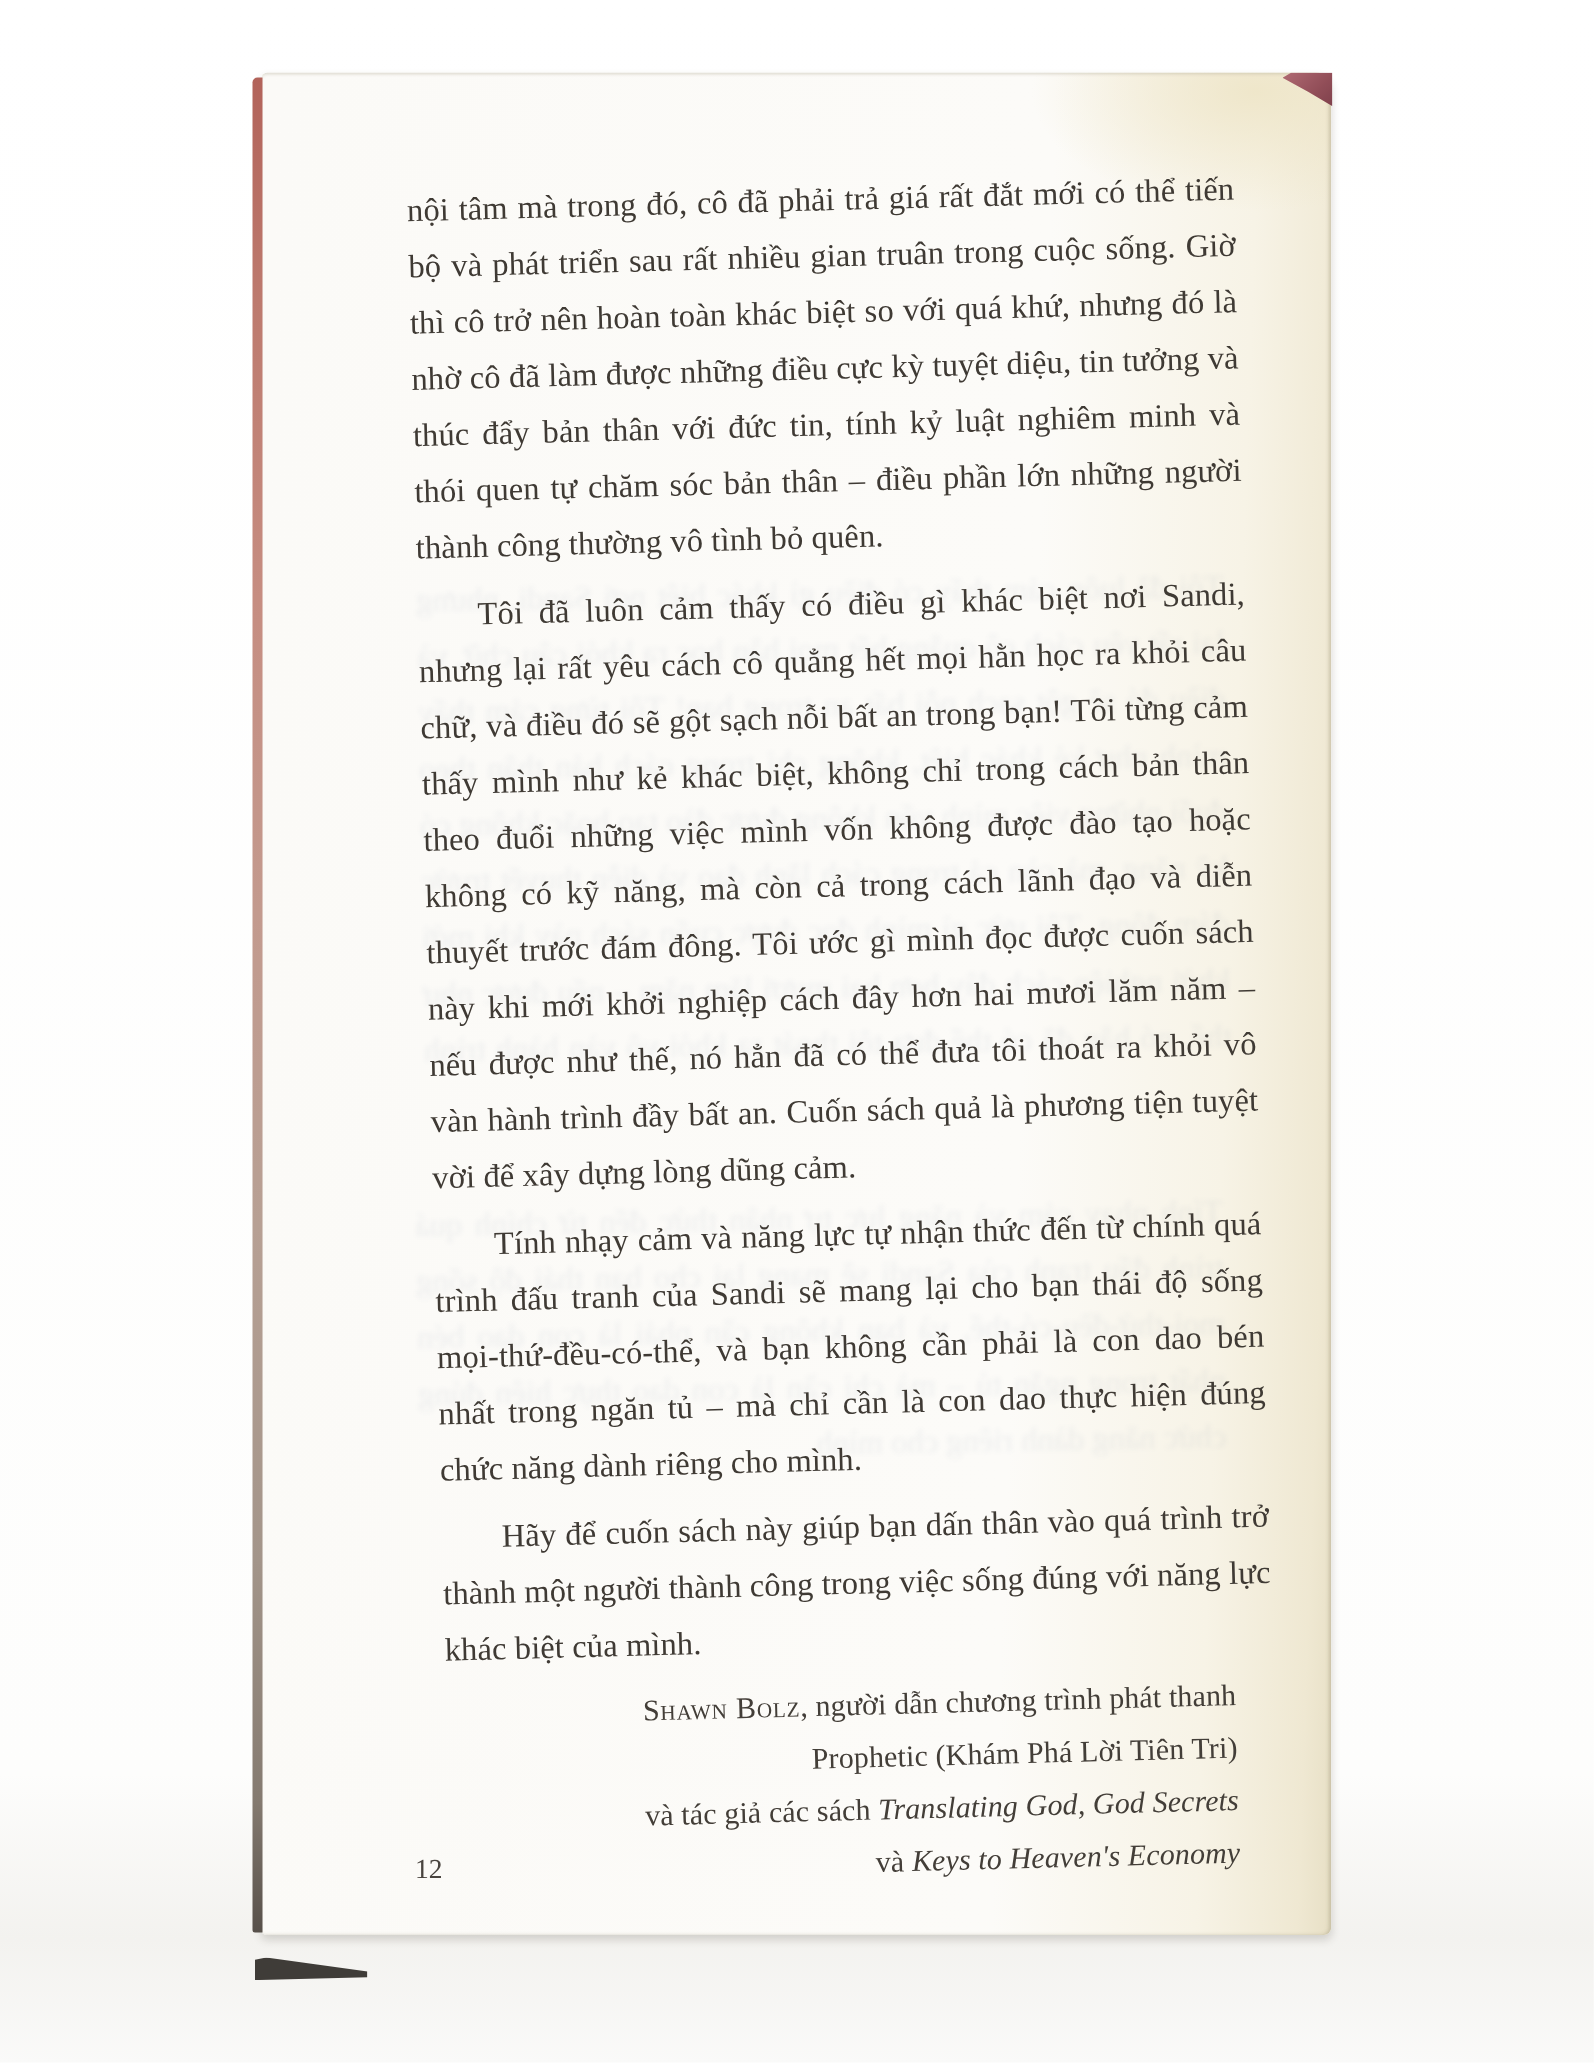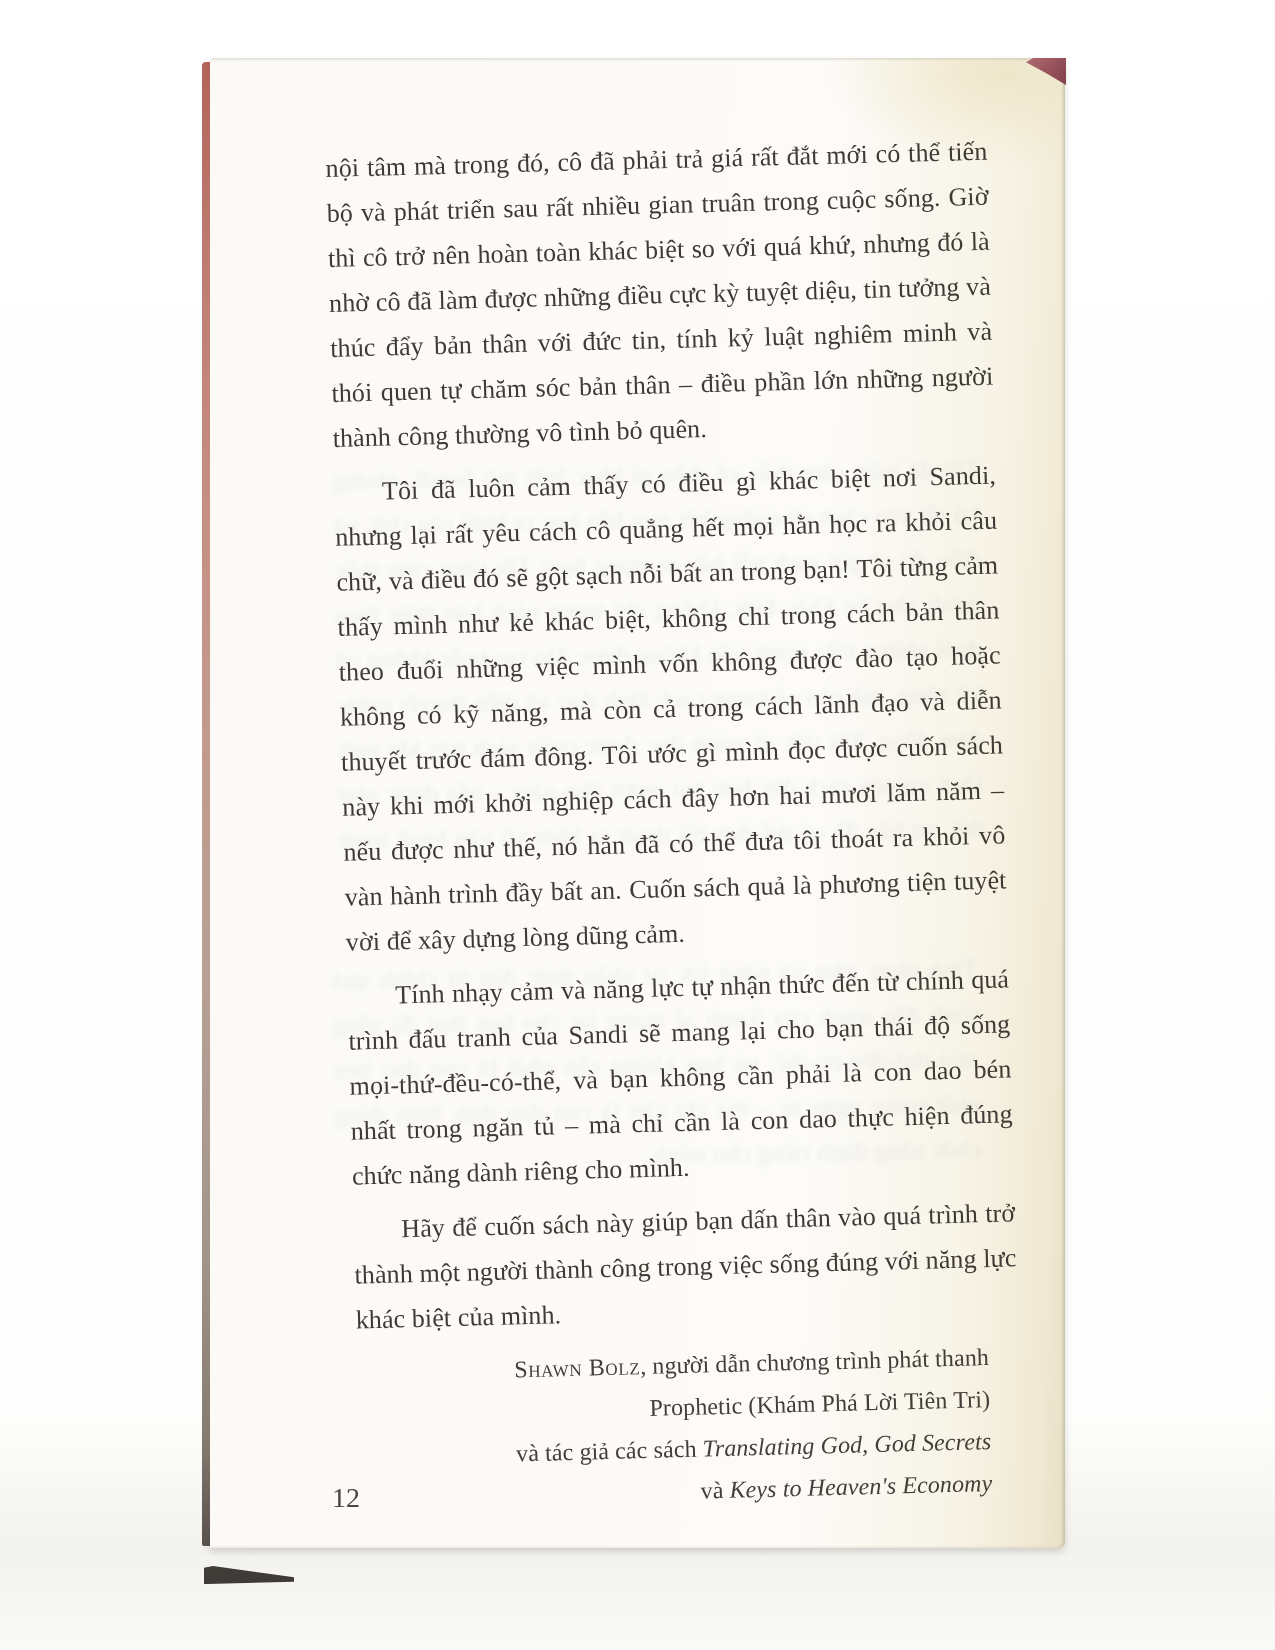--- a/index.html
+++ b/index.html
@@ -96,21 +96,21 @@
   }
   .author-name {
     font-variant: small-caps;
     letter-spacing: 0.6px;
   }
   .book-title { font-style: italic; }
 
   .page-number {
     position: absolute;
     left: 332px; top: 1482px;
-    font-size: 28px;
+    font-size: 22px;
     color: #49443f;
   }
 </style>
 </head>
 <body>
 
 <div class="book-page"></div>
 <div class="spine-edge"></div>
 <div class="cover-corner"></div>
 <div class="bottom-edge-shadow"></div>

